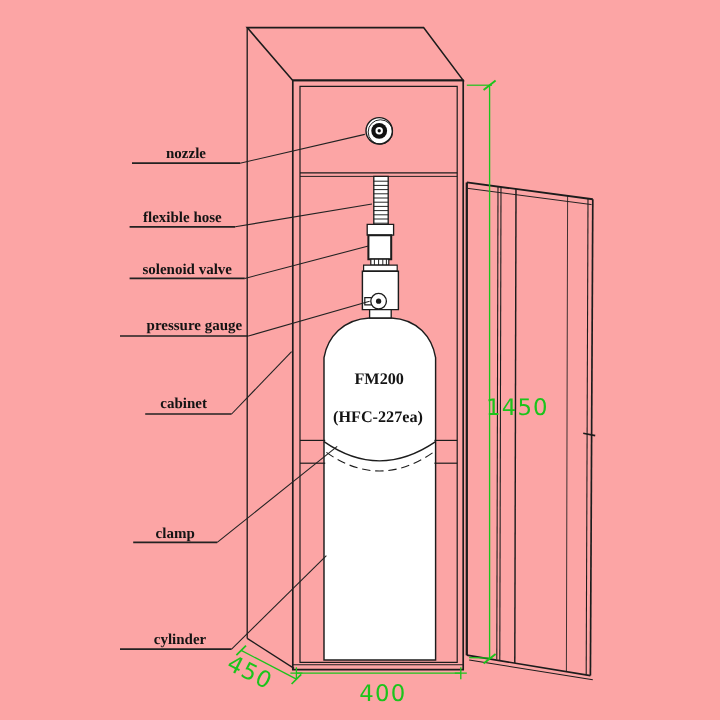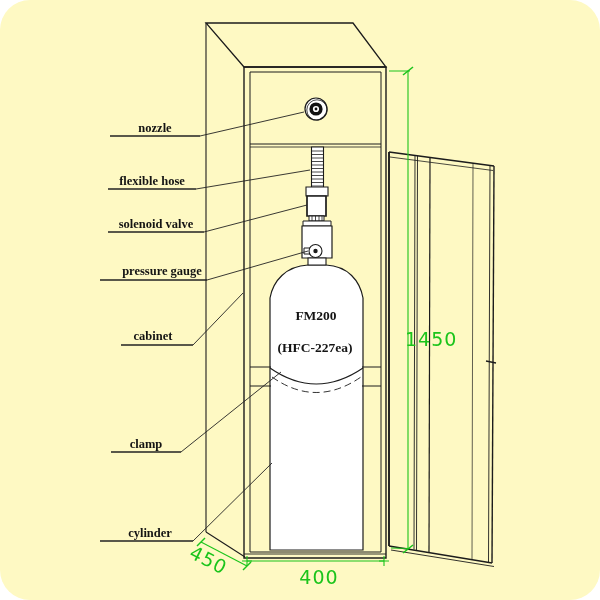--- a/index.html
+++ b/index.html
@@ -1,16 +1,16 @@
 <!DOCTYPE html>
 <html><head>
 <meta charset="utf-8">
 <style>
   html,body{margin:0;padding:0;background:#ffffff;}
-  .stage{width:600px;height:600px;position:relative;background:#fef9c3;overflow:hidden;border-radius:30px;}
+  .stage{width:600px;height:600px;position:relative;background:#fca5a5;overflow:hidden;}
   svg{display:block;}
   text.label{font-family:"Liberation Serif", serif;font-weight:bold;font-size:12.5px;fill:#141414;}
   text.marking{font-family:"Liberation Serif", serif;font-weight:bold;fill:#141414;}
   text.dim{font-family:"DejaVu Sans", sans-serif;font-size:19px;letter-spacing:1px;}
   line,path,rect,circle,polygon{vector-effect:non-scaling-stroke;}
 </style>
 </head>
 <body>
 
 <div class="stage">

